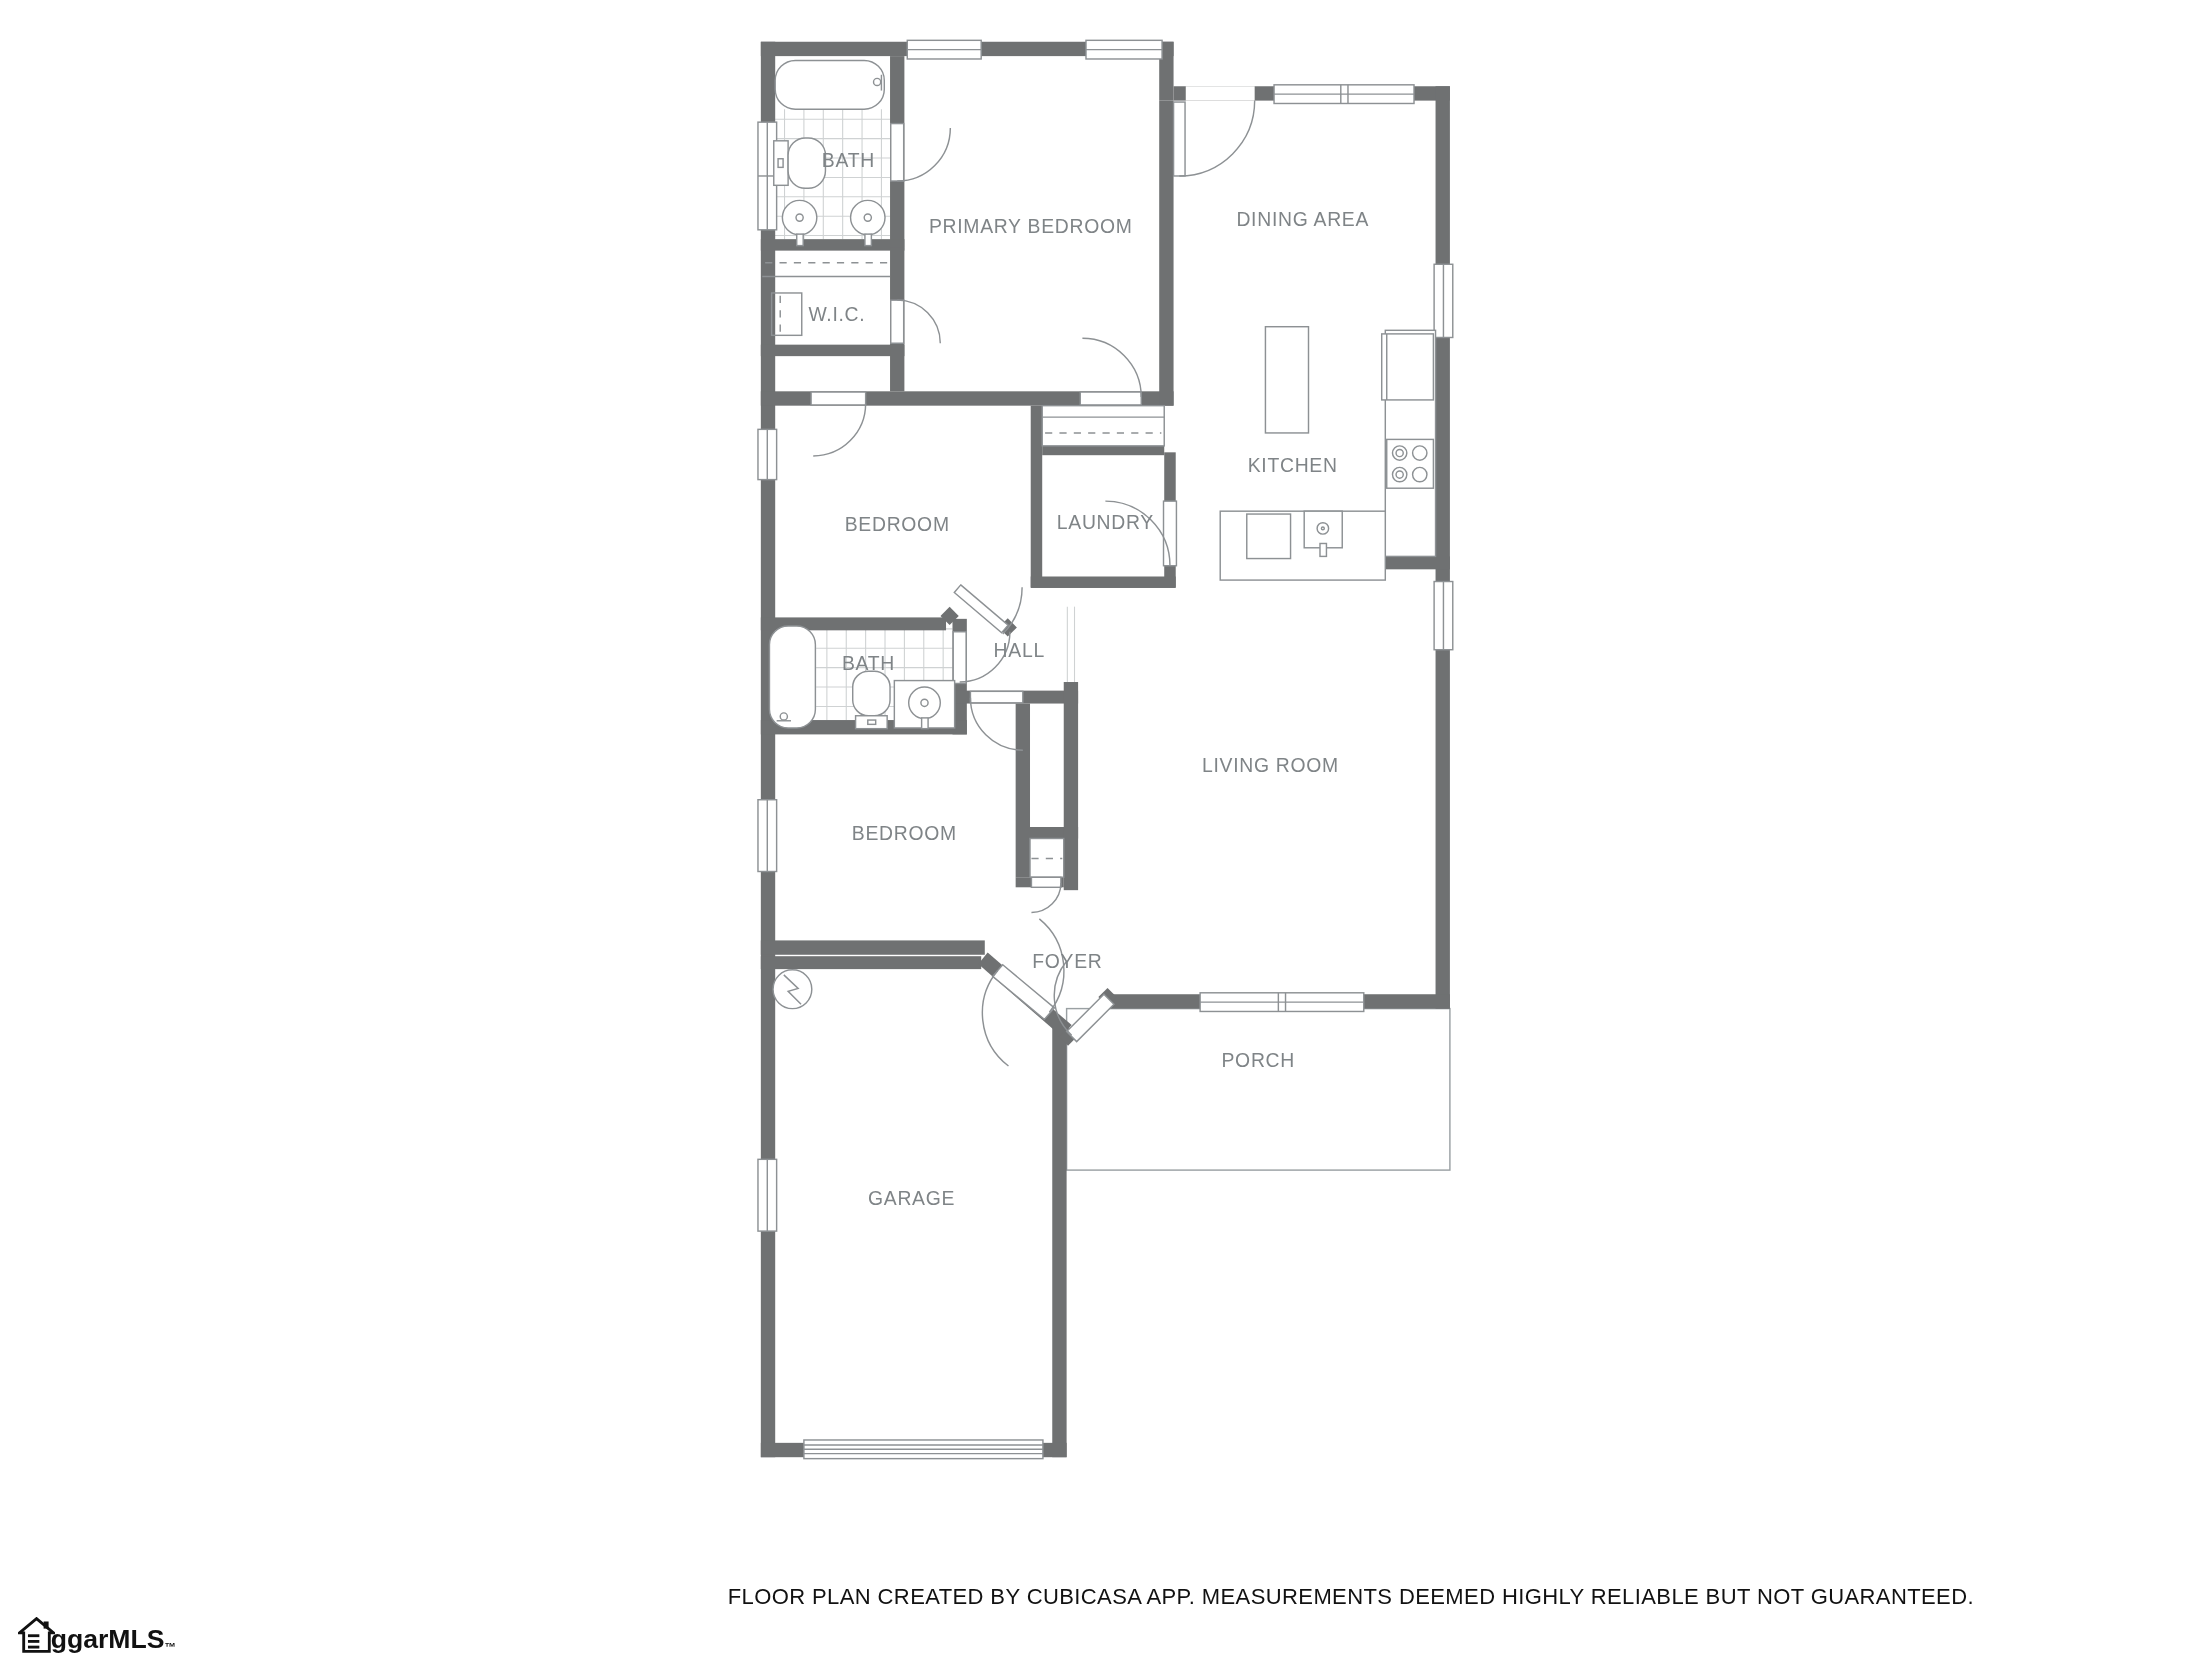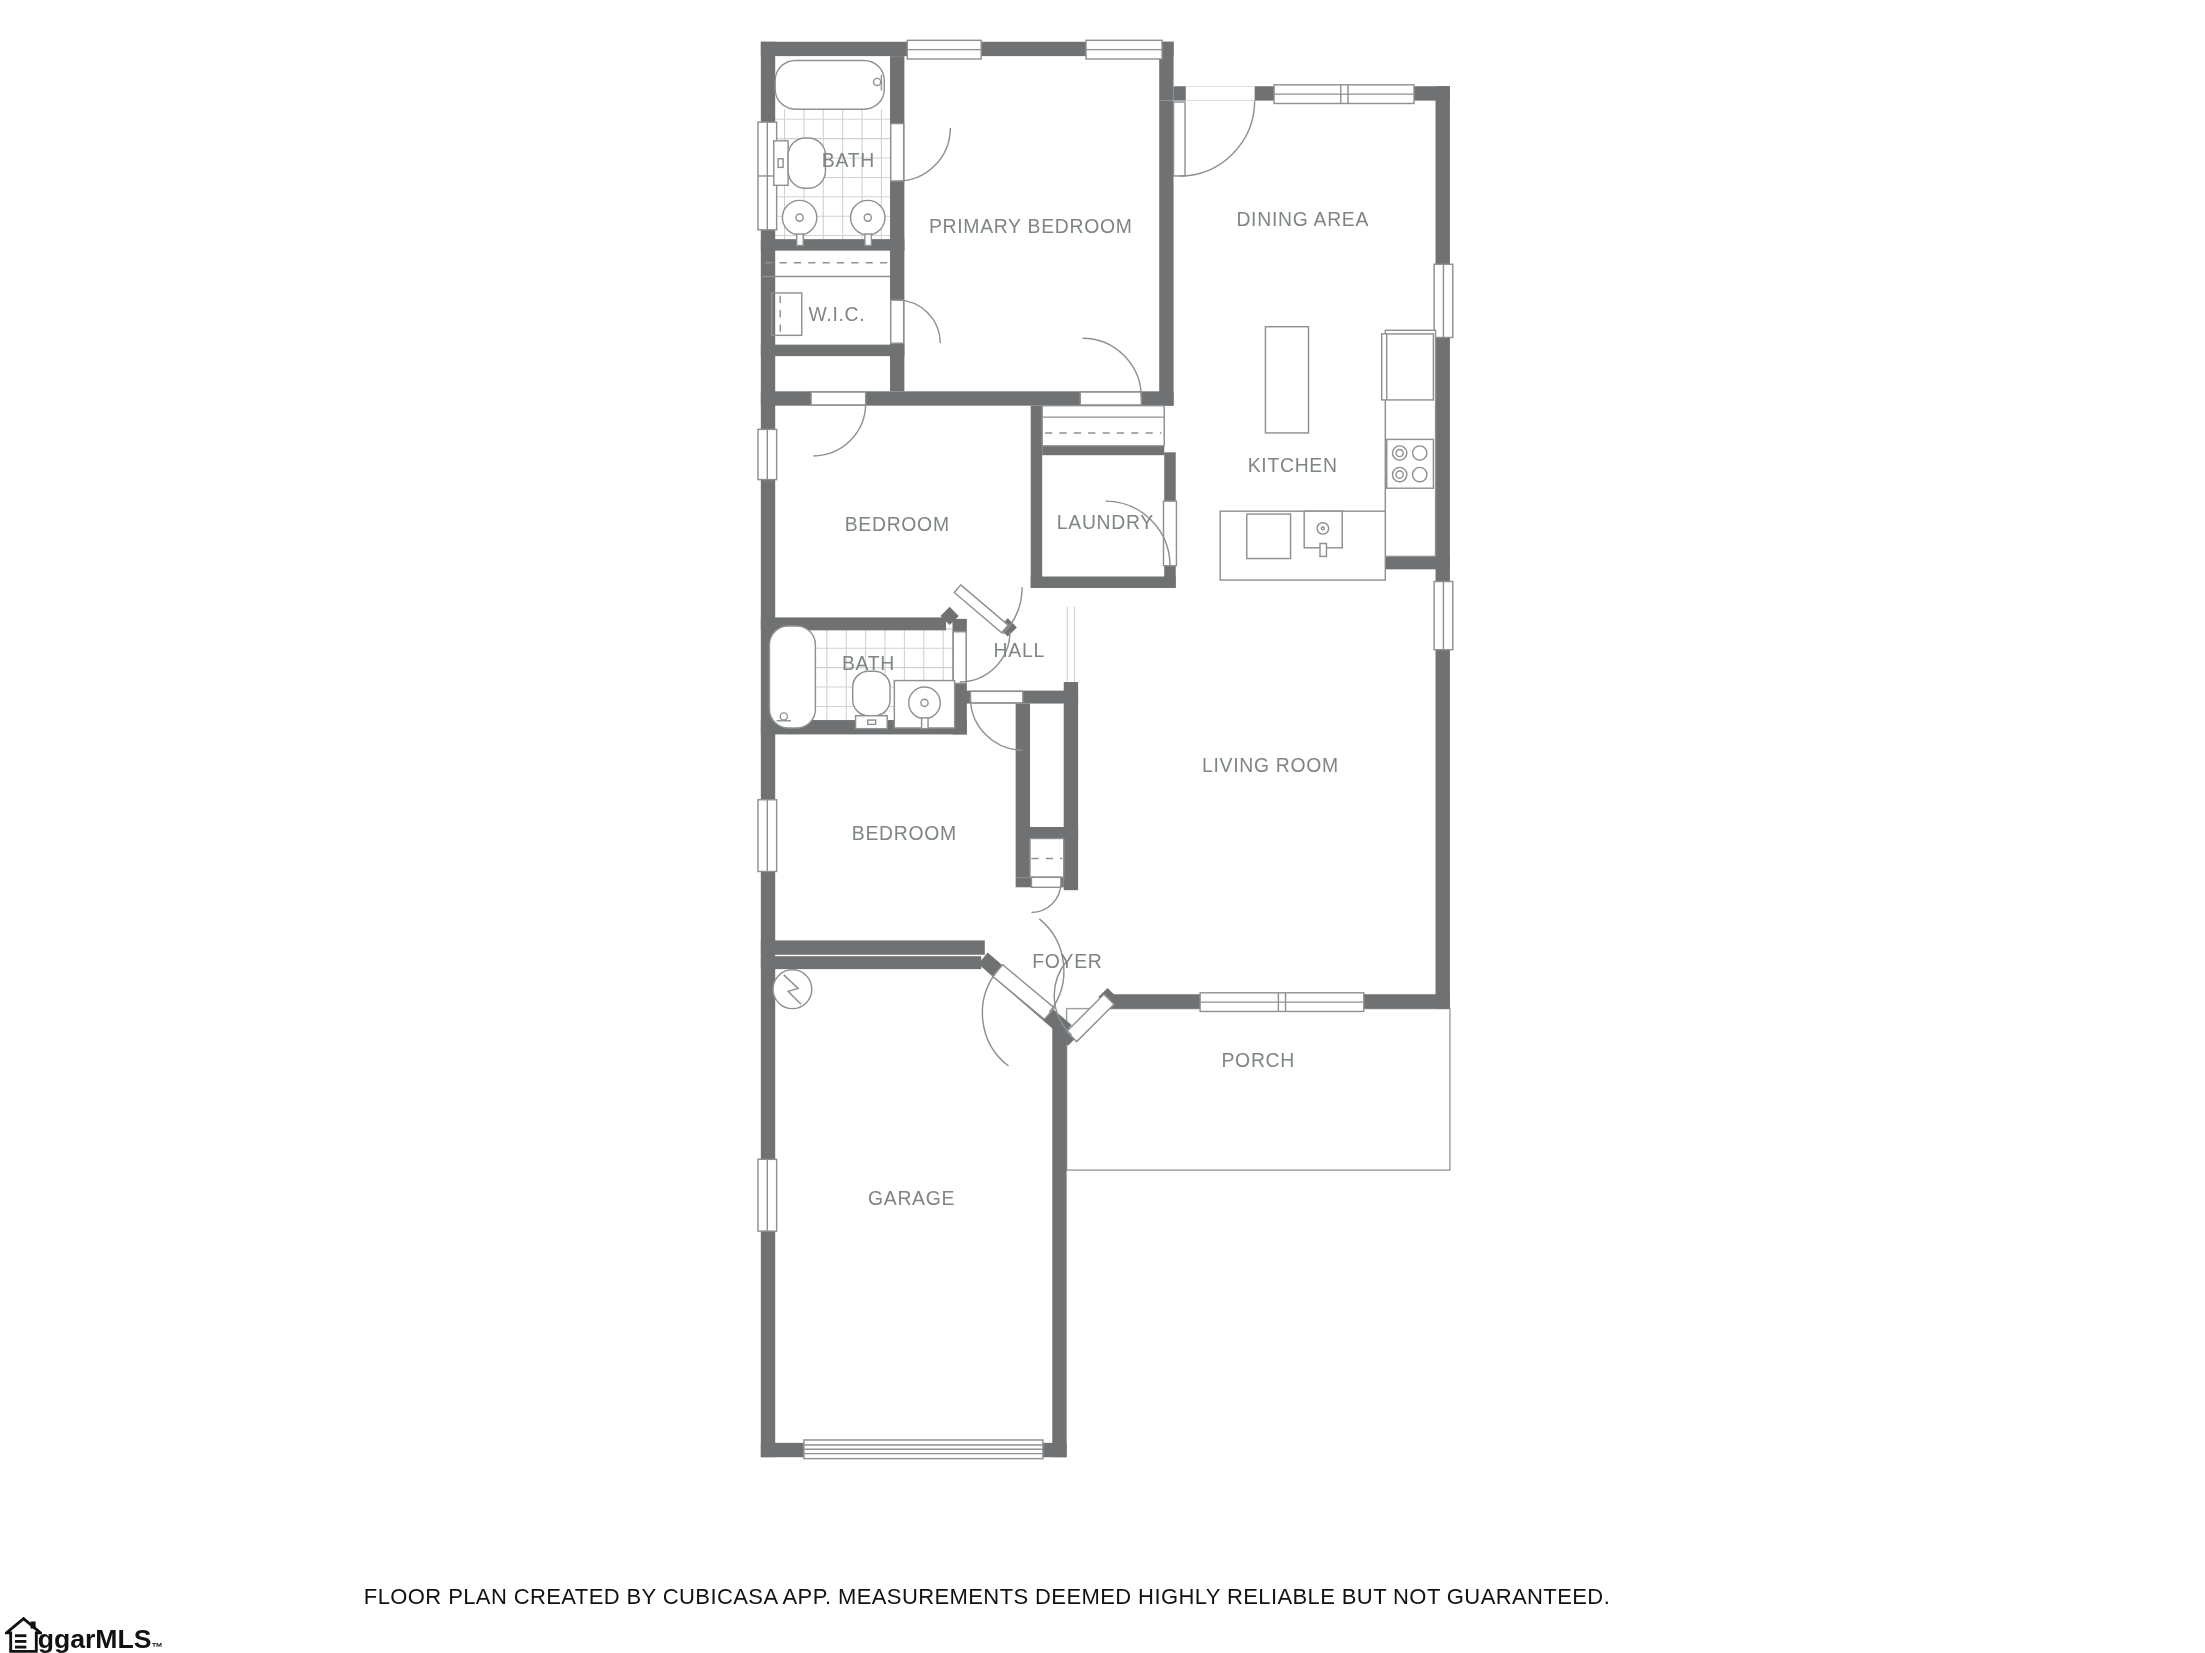--- a/index.html
+++ b/index.html
@@ -13,23 +13,23 @@
   .wall{fill:var(--wall);stroke:none;}
   .win{fill:#ffffff;stroke:var(--line);stroke-width:2;}
   .opening{fill:#ffffff;stroke:none;}
   .leaf{fill:#ffffff;stroke:var(--line);stroke-width:2;}
   .arc{fill:none;stroke:var(--line);stroke-width:2;}
   .fx{fill:#ffffff;stroke:var(--line);stroke-width:2;}
   .thin{fill:none;stroke:var(--line);stroke-width:2;}
   .lite{fill:none;stroke:var(--tile);stroke-width:1.5;}
   .dash{fill:none;stroke:var(--line);stroke-width:2;stroke-dasharray:10 10;}
   .lbl{fill:var(--label);font-size:27px;letter-spacing:1px;text-anchor:middle;}
-  .footer{position:absolute;left:0;right:0;top:1584px;text-align:center;
+  .footer{position:absolute;left:0;right:0;top:1584px;text-align:right;
           font-size:22px;color:var(--ink);letter-spacing:0.4px;}
-  .logo{position:absolute;left:5px;top:1617px;height:36px;display:flex;align-items:flex-end;color:var(--ink);}
+  .logo{position:absolute;left:18px;top:1617px;height:36px;display:flex;align-items:flex-end;color:var(--ink);}
   .logo-text{font-size:26.6px;font-weight:bold;line-height:1;letter-spacing:0;}
   .logo-tm{font-size:11.5px;font-weight:bold;vertical-align:super;line-height:1;}
 </style>
 </head>
 <body>
 
 <div class="page">
 
 <svg width="2205" height="1654" viewBox="0 0 3072 2304">
 

